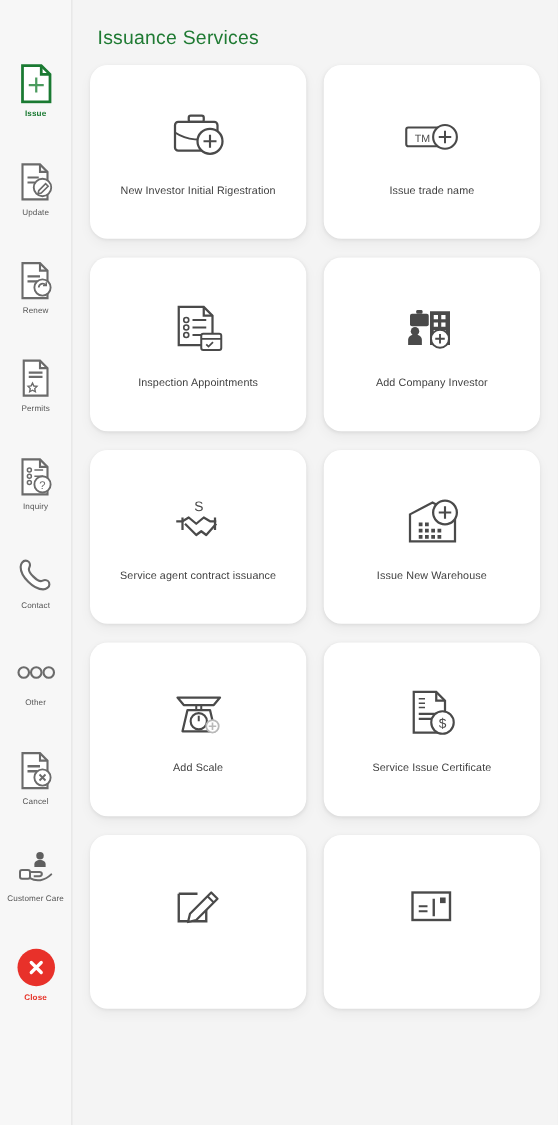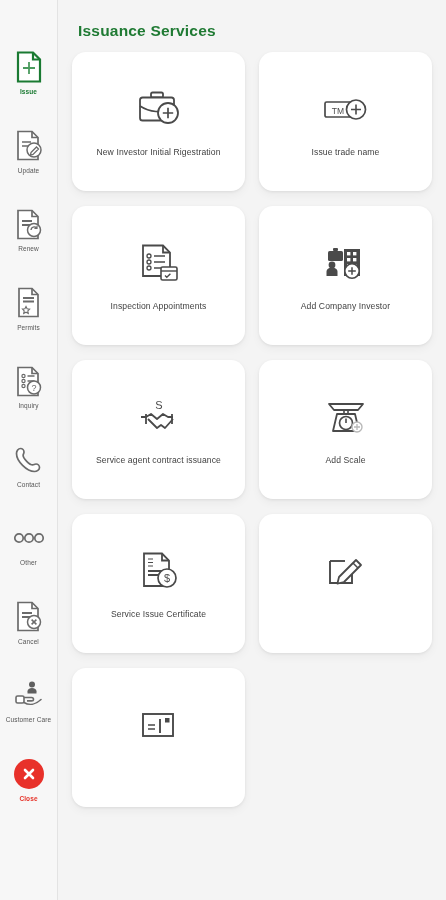--- a/index.html
+++ b/index.html
@@ -51,21 +51,21 @@
   
   .main {
     flex: 1 1 auto; height: 900px;
     padding: 0 14px;
     overflow: hidden;
     position: relative;
   }
   .page-title {
     color: #1f7a33;
     font-size: 15.5px;
-    font-weight: bold;
+    font-weight: normal;
     letter-spacing: .2px;
     padding: 22px 0 12px 6px;
   }
   .grid {
     display: grid;
     grid-template-columns: 1fr 1fr;
     gap: 15px 14px;
   }
   .card {
     background: #fff;
@@ -304,20 +304,40 @@
             <text x="24" y="12" font-size="11" font-family="Liberation Sans, sans-serif" fill="#4a4a4a" text-anchor="middle">S</text>
             <path d="M6 20h5l5-3 6 5 6-5 5 3h5" stroke="#4a4a4a" stroke-width="1.8" fill="none" stroke-linejoin="round"></path>
             <path d="M11 17v10M37 17v10" stroke="#4a4a4a" stroke-width="1.8"></path>
             <path d="M13 22l9 9 4-3 4 3 8-9" stroke="#4a4a4a" stroke-width="1.8" fill="none" stroke-linejoin="round"></path>
           </svg>
         </span>
         <span class="card-label">Service agent contract issuance</span>
       </div>
 
 
+      <div class="card">
+        <span class="card-ico">
+          <svg width="50" height="42" viewBox="0 0 50 42" fill="none">
+            <path d="M7 14.5L25 5l18 9.5V36H7z" stroke="#4a4a4a" stroke-width="1.8" fill="#fff"></path>
+            <rect x="14" y="21" width="3" height="3" fill="#4a4a4a"></rect>
+            <rect x="19" y="21" width="3" height="3" fill="#4a4a4a"></rect>
+            <rect x="14" y="26" width="3" height="3" fill="#4a4a4a"></rect>
+            <rect x="19" y="26" width="3" height="3" fill="#4a4a4a"></rect>
+            <rect x="24" y="26" width="3" height="3" fill="#4a4a4a"></rect>
+            <rect x="29" y="26" width="3" height="3" fill="#4a4a4a"></rect>
+            <rect x="14" y="31" width="3" height="3" fill="#4a4a4a"></rect>
+            <rect x="19" y="31" width="3" height="3" fill="#4a4a4a"></rect>
+            <rect x="24" y="31" width="3" height="3" fill="#4a4a4a"></rect>
+            <rect x="29" y="31" width="3" height="3" fill="#4a4a4a"></rect>
+            <circle cx="35" cy="13" r="9.5" fill="#fff" stroke="#4a4a4a" stroke-width="1.8"></circle>
+            <path d="M35 8v10M30 13h10" stroke="#4a4a4a" stroke-width="1.7"></path>
+          </svg>
+        </span>
+        <span class="card-label">Issue New Warehouse</span>
+      </div>
 
       <div class="card">
         <span class="card-ico">
           <svg width="46" height="44" viewBox="0 0 46 44" fill="none">
             <path d="M6 8h34l-5 6H11z" stroke="#4a4a4a" stroke-width="1.8" fill="#fff" stroke-linejoin="round"></path>
             <path d="M21 14v4M25 14v4" stroke="#4a4a4a" stroke-width="1.6"></path>
             <path d="M14 18h18l4 17H10z" stroke="#4a4a4a" stroke-width="1.8" fill="#fff" stroke-linejoin="round"></path>
             <circle cx="23" cy="27" r="6.5" fill="#fff" stroke="#4a4a4a" stroke-width="1.7"></circle>
             <path d="M23 22.5V27" stroke="#4a4a4a" stroke-width="1.6"></path>
             <circle cx="34" cy="31" r="5" fill="#fff" stroke="#b9b9b9" stroke-width="1.4"></circle>

